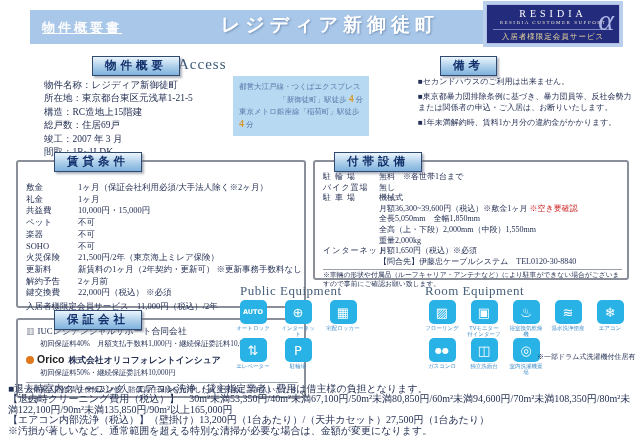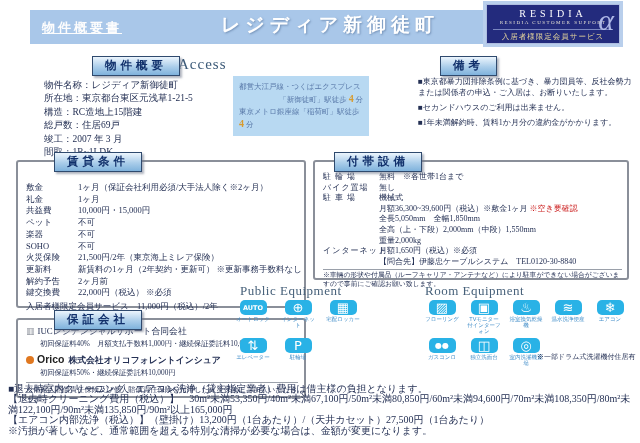--- a/index.html
+++ b/index.html
@@ -48,21 +48,21 @@
   #facilities-box{left:313px;top:160px;width:316px;height:120px;padding:10px 5px 0 8px;}
   .fac-row{font-size:8px;line-height:10.6px;white-space:nowrap;}
   .fac-row .lbl{display:inline-block;width:56px;letter-spacing:1px;}
   .fac-indent{margin-left:56px;font-size:8px;line-height:10.6px;white-space:nowrap;}
   .alert-red{color:#cc2020;}
   .fac-note{border-top:1px solid #9aa0aa;margin-top:2px;padding-top:1px;font-size:6.8px;line-height:8.8px;white-space:normal;}
   
   .equip-heading{position:absolute;font-size:13px;color:#47617a;letter-spacing:.5px;}
   .equip-row{position:absolute;display:flex;gap:11px;}
   .equip-item{display:flex;flex-direction:column;align-items:center;width:34px;}
-  .tile{width:27px;height:15px;background:#29b2e6;border-radius:5px;color:#fff;display:flex;
+  .tile{width:27px;height:24px;background:#29b2e6;border-radius:5px;color:#fff;display:flex;
         align-items:center;justify-content:center;font-size:13px;font-family:"DejaVu Sans",sans-serif;}
   .tile.small-text{font-size:6.5px;font-weight:bold;letter-spacing:0;}
   .tile-label{font-size:5.5px;color:#3f8cc8;text-align:center;margin-top:1px;line-height:6px;
               font-family:"Liberation Sans",sans-serif;}
   .drum-note{position:absolute;left:537px;top:352px;font-size:7px;color:#243054;}
   
   .footnotes{position:absolute;left:8px;top:384px;width:628px;font-size:10px;line-height:10.4px;color:#243054;}
 </style>
 </head>
 <body>
@@ -92,22 +92,22 @@
 
   <div class="access-heading">Access</div>
   <div class="access-box">
     <div>都営大江戸線・つくばエクスプレス</div>
     <div class="access-line2"><span>「新御徒町」駅徒歩 </span><span class="walk-num">4</span><span> 分</span></div>
     <div><span>東京メトロ銀座線「稲荷町」駅徒歩 </span><span class="walk-num">4</span><span> 分</span></div>
   </div>
 
   <div class="tab" style="left:440px;top:56px;">備考</div>
   <div class="remarks-list">
+    <div>■セカンドハウスのご利用は出来ません。</div>
     <div>■東京都暴力団排除条例に基づき、暴力団員等、反社会勢力または関係者の申込・ご入居は、お断りいたします。</div>
-    <div>■セカンドハウスのご利用は出来ません。</div>
     <div>■1年未満解約時、賃料1か月分の違約金がかかります。</div>
   </div>
 
   <div class="tab" style="left:54px;top:152px;">賃貸条件</div>
   <div class="box" id="rental-box">
     <div class="rental-row"><span class="lbl">敷金</span><span>1ヶ月（保証会社利用必須/大手法人除く※2ヶ月）</span></div>
     <div class="rental-row"><span class="lbl">礼金</span><span>1ヶ月</span></div>
     <div class="rental-row"><span class="lbl">共益費</span><span>10,000円・15,000円</span></div>
     <div class="rental-row"><span class="lbl">ペット</span><span>不可</span></div>
     <div class="rental-row"><span class="lbl">楽器</span><span>不可</span></div>

